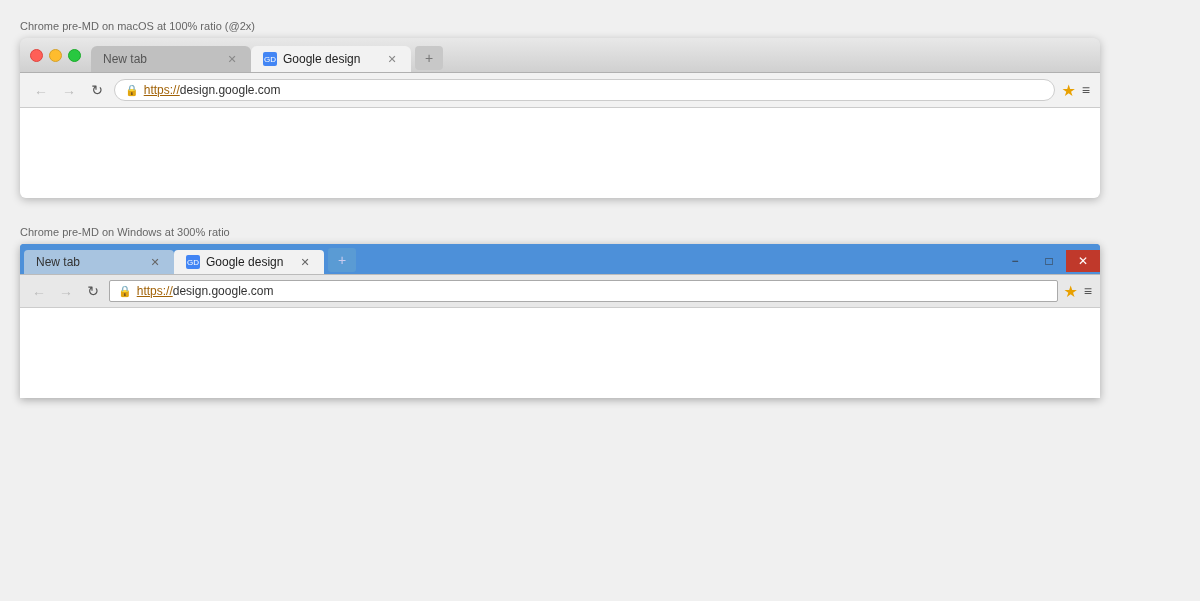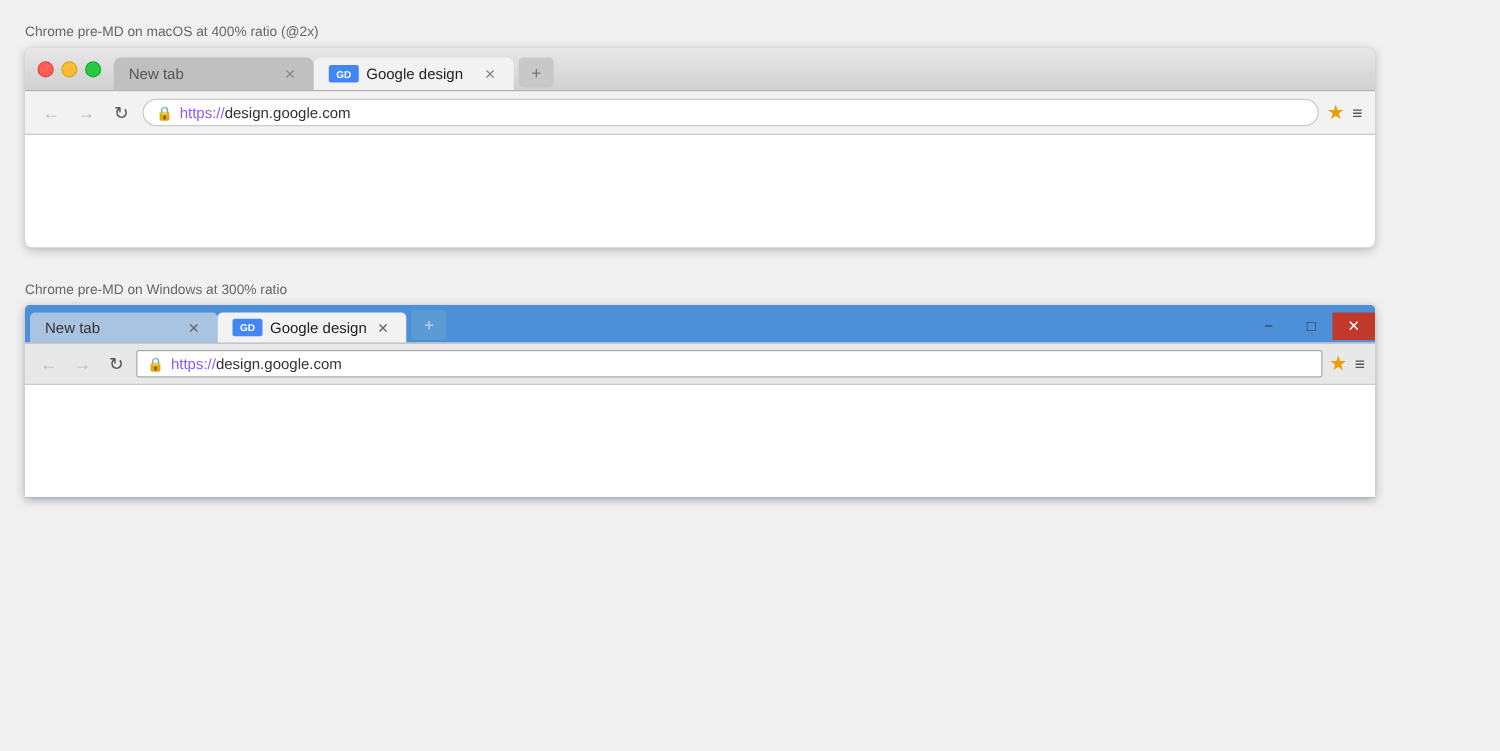--- a/index.html
+++ b/index.html
@@ -114,30 +114,30 @@
       align-items: center;
       justify-content: center;
       margin-left: 4px;
       margin-bottom: 2px;
       color: #777;
       font-size: 14px;
       cursor: pointer;
     }
 
     .tab-favicon {
-      width: 24px;
+      width: 14px;
       height: 14px;
       background: #4285f4;
       border-radius: 2px;
       display: flex;
       align-items: center;
       justify-content: center;
       font-size: 8px;
       color: white;
-      font-weight: bold;
+      font-weight: normal;
       flex-shrink: 0;
     }
 
     .mac-toolbar {
       background: #f2f2f2;
       padding: 6px 10px;
       display: flex;
       align-items: center;
       gap: 6px;
       border-bottom: 1px solid #ccc;
@@ -172,21 +172,22 @@
       color: #2a7a2a;
       font-size: 11px;
     }
 
     .url-text {
       color: #333;
       font-size: 12px;
     }
 
     .url-text .url-scheme {
-      color: #8b5cf6;
+      color: #a16207;
+      text-decoration: underline;
     }
 
     .toolbar-right {
       display: flex;
       align-items: center;
       gap: 6px;
     }
 
     .star-icon {
       color: #e8a000;
@@ -329,21 +330,21 @@
     }
 
     .browser-content-win {
       background: white;
       height: 90px;
     }
   </style>
 </head>
 <body>
 
-<div class="caption">Chrome pre-MD on macOS at 400% ratio (@2x)</div>
+<div class="caption">Chrome pre-MD on macOS at 100% ratio (@2x)</div>
 
 <div class="browser-mac">
   <div class="mac-titlebar">
     <div class="mac-traffic-lights">
       <span class="traffic-light tl-red"></span>
       <span class="traffic-light tl-yellow"></span>
       <span class="traffic-light tl-green"></span>
     </div>
     <div class="mac-tabs">
       <div class="mac-tab mac-tab-inactive">

